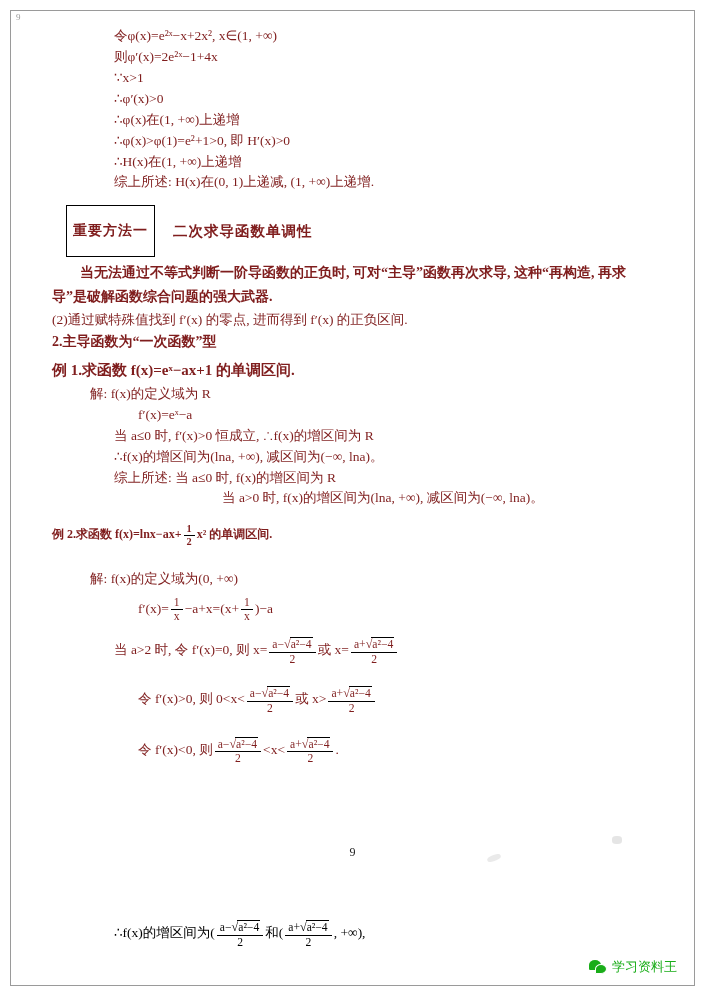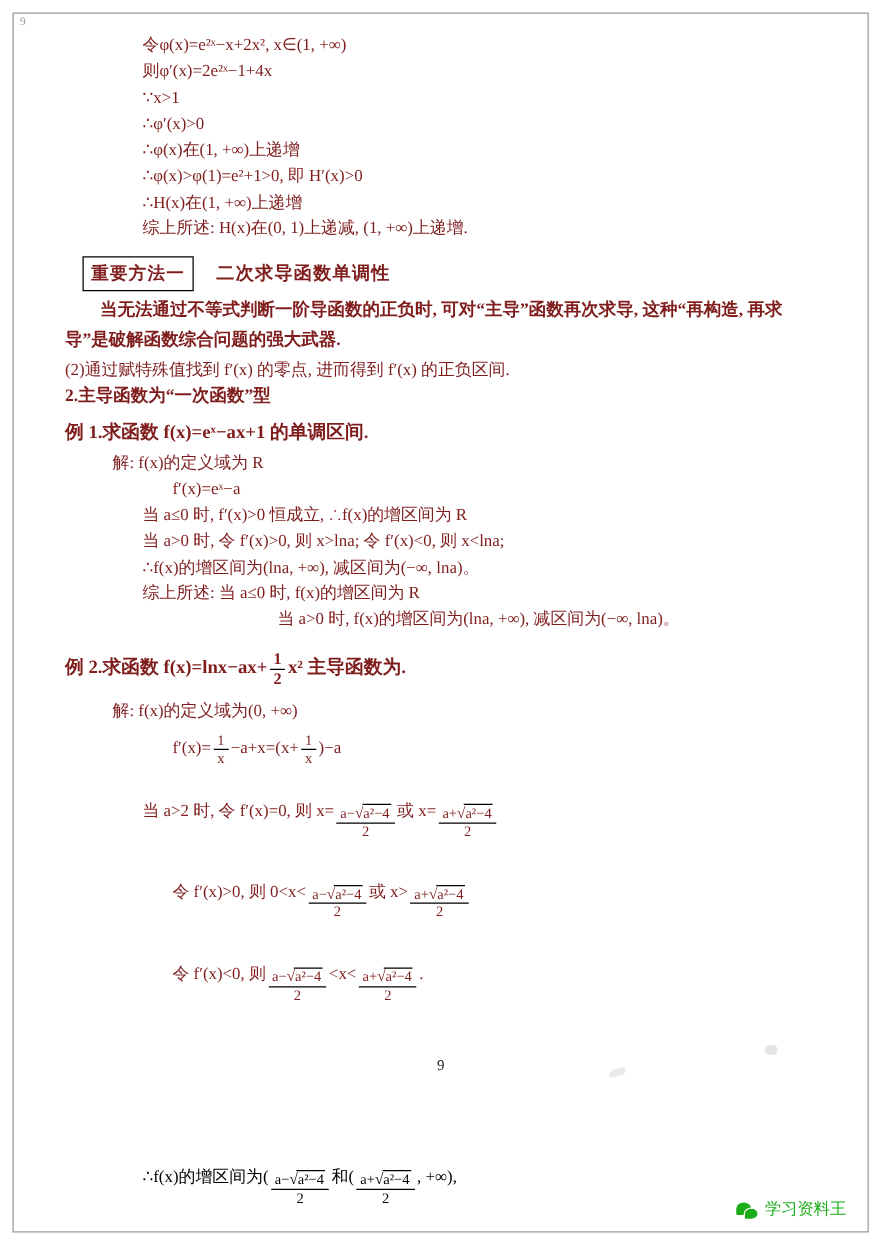--- a/index.html
+++ b/index.html
@@ -54,21 +54,21 @@
   .method-head {
     margin-top: 12px;
     margin-bottom: 4px;
     display: flex;
     align-items: center;
     gap: 18px;
     padding-left: 14px;
   }
   .method-box {
     border: 1px solid #000;
-    padding: 2px 6px;
+    padding: 14px 6px;
     font-weight: bold;
     font-size: 14px;
     font-family: "Liberation Sans", sans-serif;
     letter-spacing: 1px;
   }
   .method-title {
     font-weight: bold;
     font-size: 14.5px;
     font-family: "Liberation Sans", sans-serif;
     letter-spacing: 1px;
@@ -87,23 +87,23 @@
     font-weight: bold;
     font-size: 14px;
   }
   .example-head {
     font-weight: bold;
     font-size: 15px;
     margin-top: 6px;
   }
   .example-head2 {
     font-weight: bold;
-    font-size: 15px;
+    font-size: 12px;
     margin-top: 14px;
-    margin-bottom: 9px;
+    margin-bottom: 22px;
   }
   .sol { margin-top: 2px; }
 
   
   .frac {
     display: inline-block;
     vertical-align: middle;
     text-align: center;
     font-size: 0.86em;
     line-height: 1.12;
@@ -114,21 +114,20 @@
   .sqrt {
     display: inline-block;
     white-space: nowrap;
   }
   .sqrt > .rad { font-size: 1.05em; }
   .sqrt > .bar {
     display: inline-block;
     border-top: 1px solid #000;
     padding: 0 1px;
     margin-left: -1px;
-    margin-top: 16px;
   }
 
   .page-number {
     position: absolute;
     left: 0;
     right: 0;
     top: 845px;
     text-align: center;
     font-size: 12px;
     color: #222;
@@ -138,21 +137,21 @@
     left: 52px;
     top: 920px;
     width: 600px;
     font-size: 13.5px;
   }
   .wm {
     position: absolute;
     right: 28px;
     bottom: 20px;
     display: flex;
-    align-items: flex-end;
+    align-items: center;
     gap: 6px;
     color: #1aad19;
     font-size: 13px;
     font-family: Liberation Sans, sans-serif;
   }
   .wm-icon {
     width: 17px;
     height: 14px;
     position: relative;
   }
@@ -212,27 +211,26 @@
 
     <div class="para indent-em">当无法通过不等式判断一阶导函数的正负时, 可对“主导”函数再次求导, 这种“再构造, 再求导”是破解函数综合问题的强大武器.</div>
     <div class="para-normal">(2)通过赋特殊值找到 f′(x) 的零点, 进而得到 f′(x) 的正负区间.</div>
 
     <div class="heading-sm">2.主导函数为“一次函数”型</div>
 
     <div class="example-head">例 1.求函数 f(x)=eˣ−ax+1 的单调区间.</div>
     <div class="indent1 sol">解: f(x)的定义域为 R</div>
     <div class="indent3">f′(x)=eˣ−a</div>
     <div class="indent2">当 a≤0 时, f′(x)&gt;0 恒成立, ∴f(x)的增区间为 R</div>
-    <div class="indent2">当 a&gt;0 时, 令 f′(x)&gt;0, 则 x&gt;lna; 令 f′(x)&lt;0, 则 x&lt;lna;</div>
     <div class="indent2">∴f(x)的增区间为(lna, +∞), 减区间为(−∞, lna)。</div>
     <div class="indent2">综上所述: 当 a≤0 时, f(x)的增区间为 R</div>
     <div class="indent6">当 a&gt;0 时, f(x)的增区间为(lna, +∞), 减区间为(−∞, lna)。</div>
 
     <div class="example-head2">
-      <span>例 2.求函数 f(x)=lnx−ax+</span><span class="frac"><span class="num">1</span><span class="den">2</span></span><span>x² 主导函数为.</span>
+      <span>例 2.求函数 f(x)=lnx−ax+</span><span class="frac"><span class="num">1</span><span class="den">2</span></span><span>x² 的单调区间.</span>
     </div>
 
     <div class="indent1 sol">解: f(x)的定义域为(0, +∞)</div>
 
     <div class="indent3" style="margin-top:6px;">
       <span>f′(x)=</span><span class="frac"><span class="num">1</span><span class="den">x</span></span><span>−a+x=(x+</span><span class="frac"><span class="num">1</span><span class="den">x</span></span><span>)−a</span>
     </div>
 
 
     <div class="indent2" style="margin-top:14px;">

